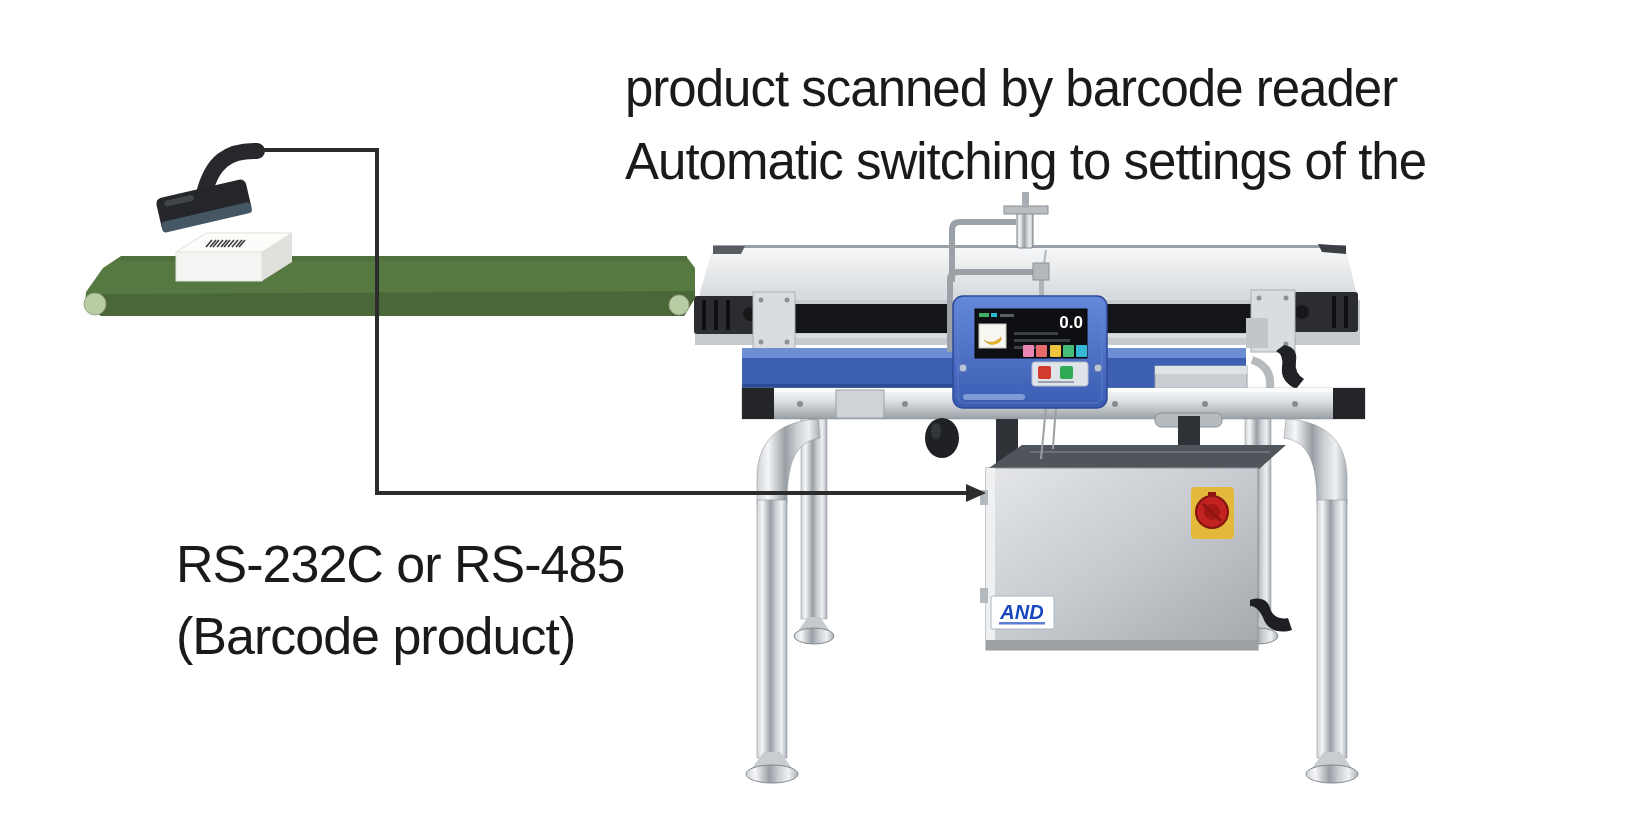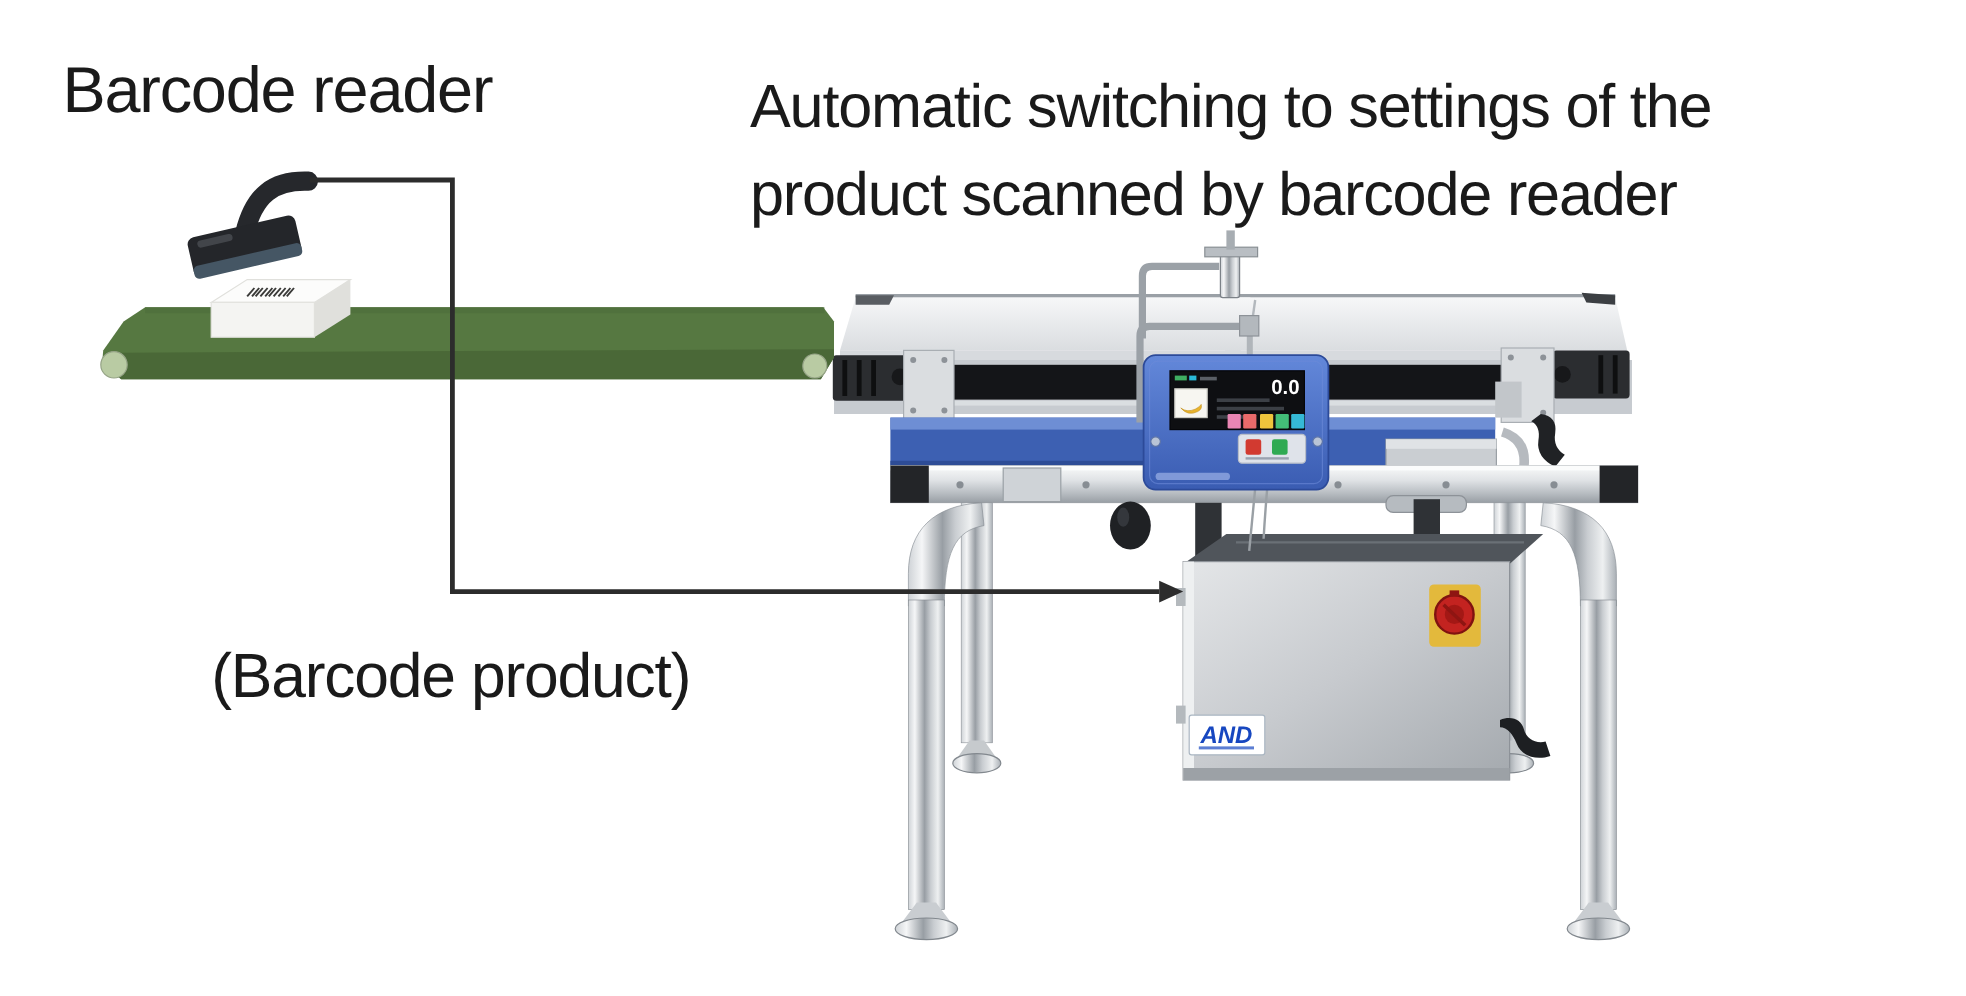--- a/index.html
+++ b/index.html
@@ -256,23 +256,23 @@
       <rect x="166" y="192" width="30" height="6" rx="3" fill="#4a4d53" opacity="0.8"></rect>
     </g>
   </g>
 
   <g>
     <polyline points="258,150 377,150 377,493 966,493" fill="none" style="stroke:var(--connector_line,#2c2c2c)" stroke-width="4"></polyline>
     <polygon points="966,484 986,493 966,502" style="fill:var(--connector_line,#2c2c2c)"></polygon>
   </g>
 </svg>
 
-  <div class="label label-barcode">Barcode reader</div>
 
   <div class="label label-auto">
+    <div>product scanned by barcode reader</div>
     <div>Automatic switching to settings of the</div>
-    <div>product scanned by barcode reader</div>
   </div>
 
   <div class="label label-rs">
+    <div>RS-232C or RS-485</div>
     <div>(Barcode product)</div>
   </div>
 </div>
 
 </body></html>

